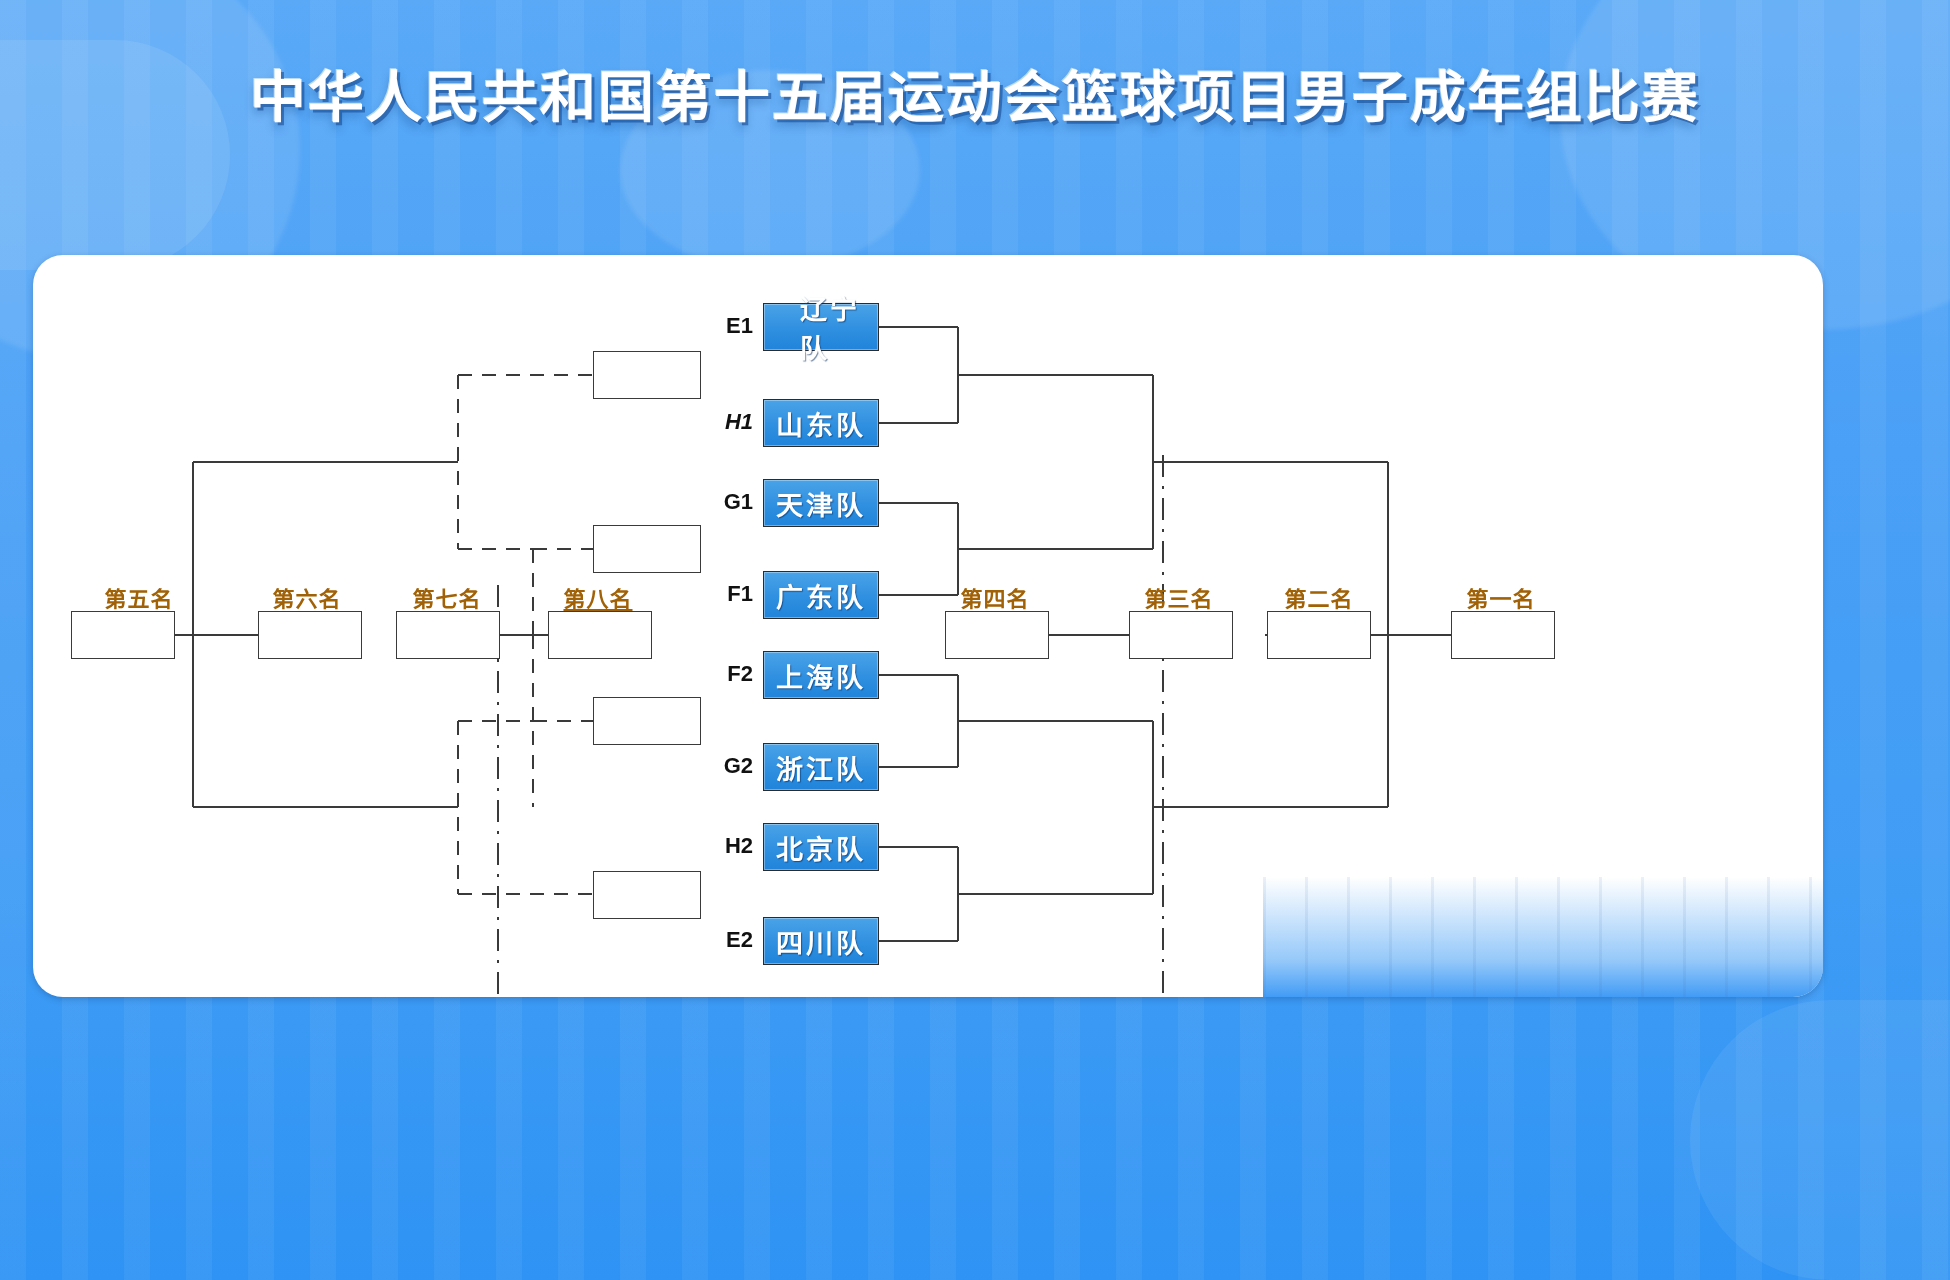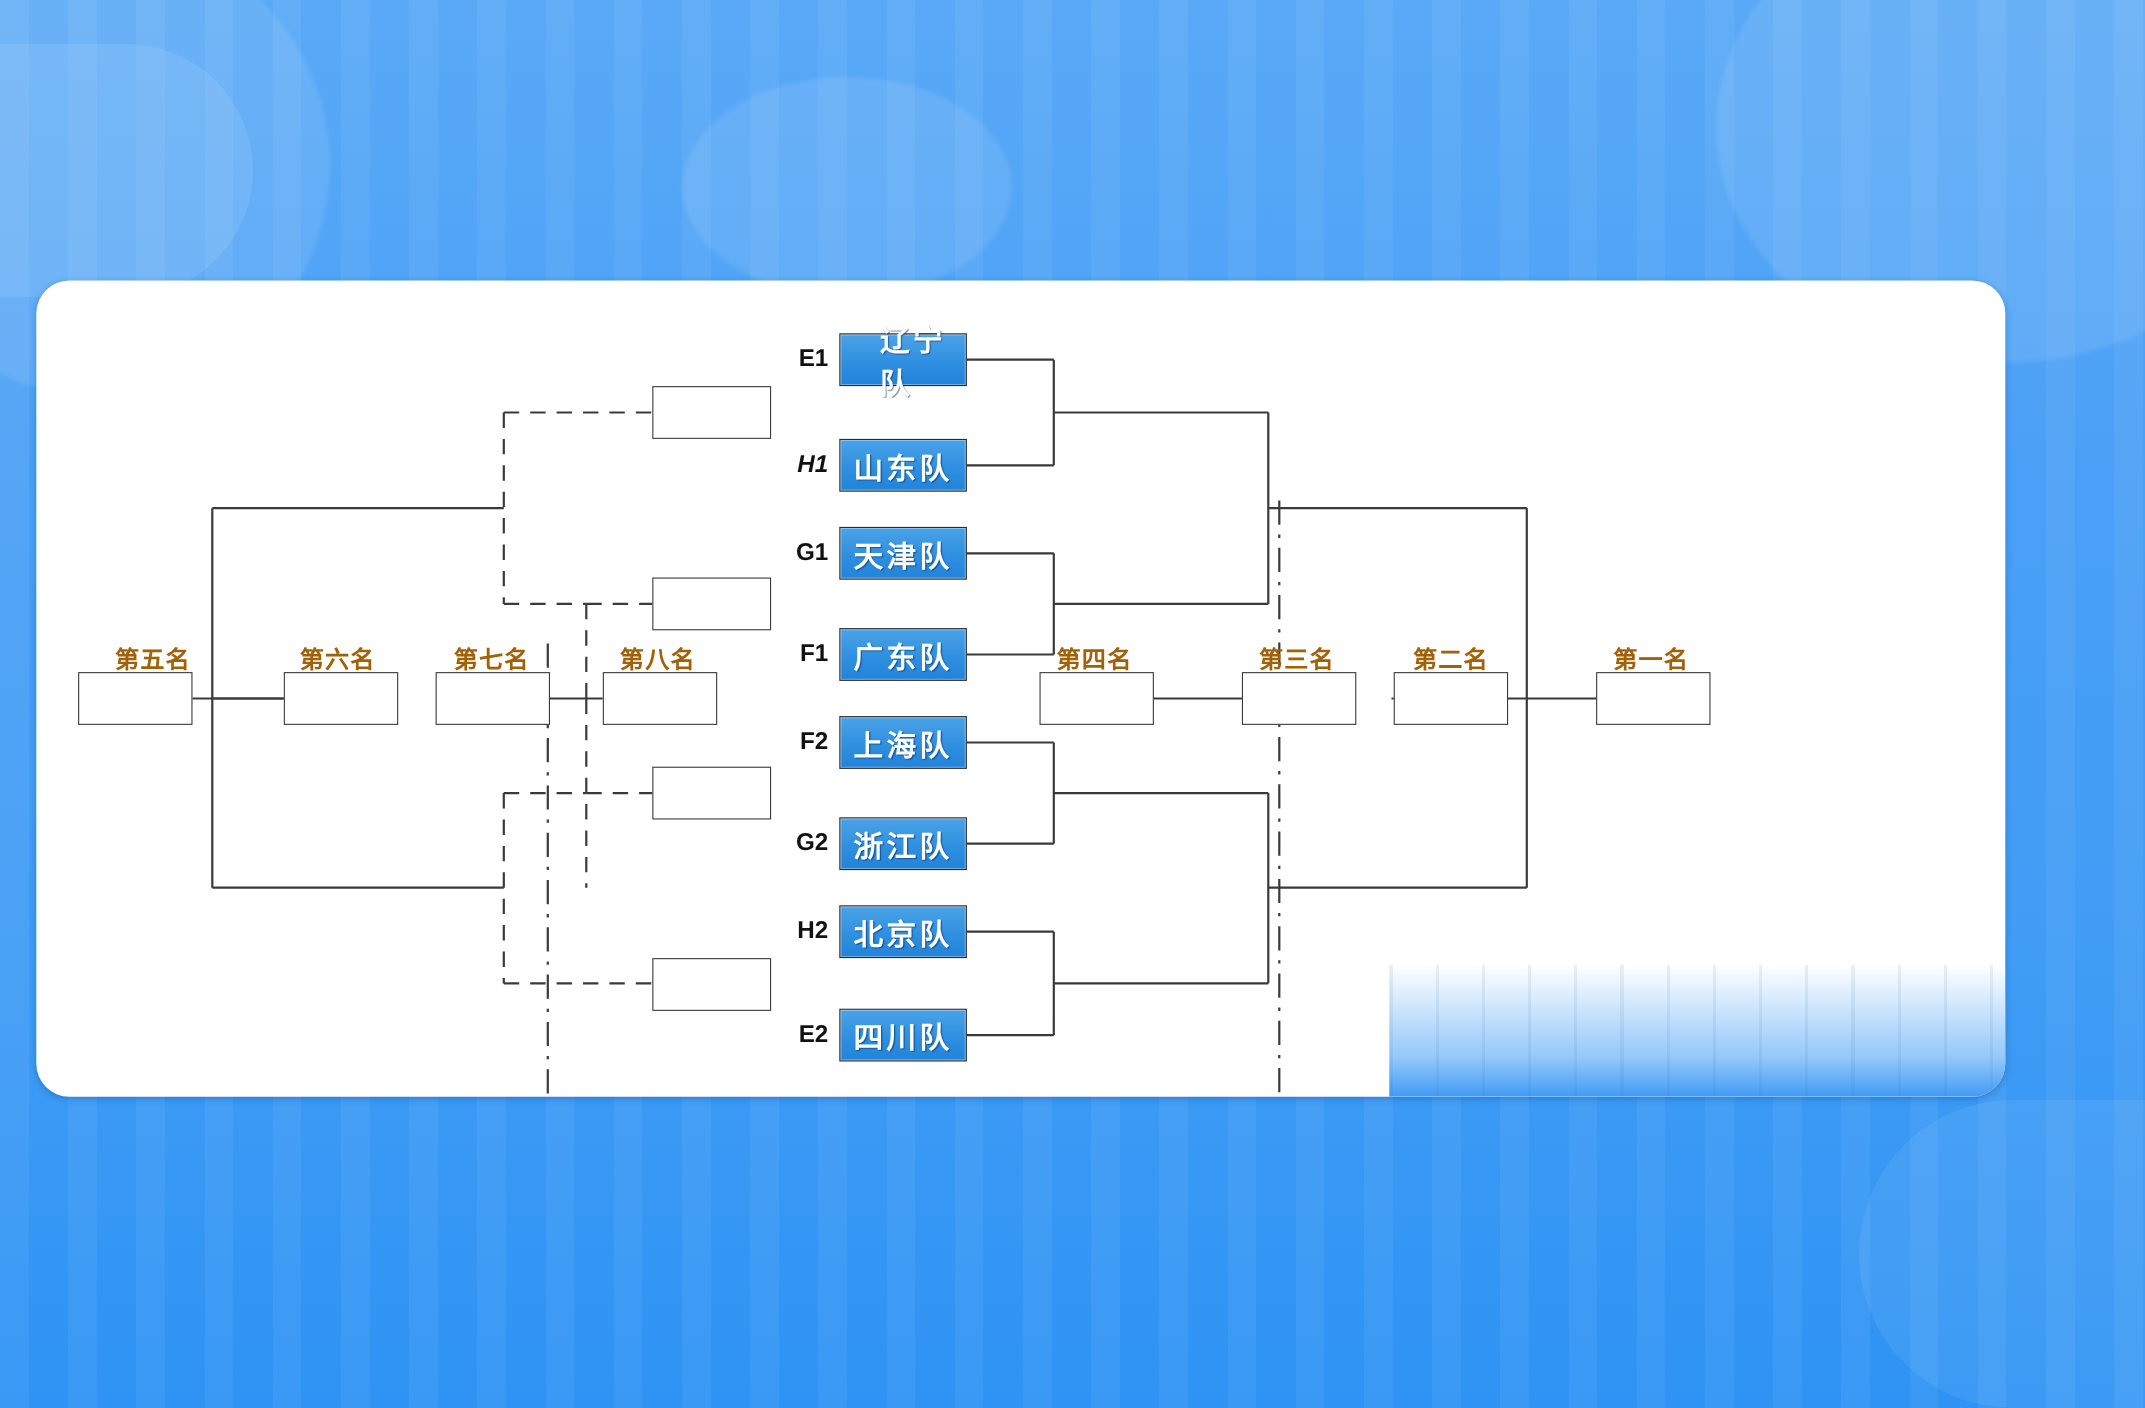--- a/index.html
+++ b/index.html
@@ -122,20 +122,21 @@
 <div class="stage">
 
   <div class="bg-stripes"></div>
   <div class="bg-blob" style="left:-120px;top:-60px;width:420px;height:420px;"></div>
   <div class="bg-blob" style="left:1560px;top:-100px;width:520px;height:430px;"></div>
   <div class="bg-arc" style="left:-30px;top:40px;width:260px;height:230px;"></div>
   <div class="bg-arc2" style="right:-40px;top:1000px;width:300px;height:280px;"></div>
   <div class="bg-blob" style="left:620px;top:70px;width:300px;height:200px;border-radius:50%;"></div>
 
   <div class="title-wrap">
+    <div class="title-main">中华人民共和国第十五届运动会篮球项目男子成年组比赛</div>
   </div>
 
   <div class="board">
 
     <svg class="bracket" viewBox="0 0 1790 742">
       <g stroke="#3a3a3a" stroke-width="2" fill="none">
 
         <path d="M 846 72 H 925"></path>
         <path d="M 846 168 H 925"></path>
         <path d="M 925 72 V 168"></path>
@@ -231,21 +232,21 @@
 
     <div class="rank-label" style="left:38px;top:326px;width:136px;">第五名</div>
     <div class="slot" style="left:38px;top:356px;width:104px;height:48px;"></div>
 
     <div class="rank-label" style="left:206px;top:326px;width:136px;">第六名</div>
     <div class="slot" style="left:225px;top:356px;width:104px;height:48px;"></div>
 
     <div class="rank-label" style="left:346px;top:326px;width:136px;">第七名</div>
     <div class="slot" style="left:363px;top:356px;width:104px;height:48px;"></div>
 
-    <div class="rank-label" style="left:497px;top:326px;width:136px;">第八名</div>
+    <div class="rank-label" style="left:497px;top:326px;width:136px;text-decoration:underline;">第八名</div>
     <div class="slot" style="left:515px;top:356px;width:104px;height:48px;"></div>
 
     <div class="rank-label" style="left:894px;top:326px;width:136px;">第四名</div>
     <div class="slot" style="left:912px;top:356px;width:104px;height:48px;"></div>
 
     <div class="rank-label" style="left:1078px;top:326px;width:136px;">第三名</div>
     <div class="slot" style="left:1096px;top:356px;width:104px;height:48px;"></div>
 
     <div class="rank-label" style="left:1218px;top:326px;width:136px;">第二名</div>
     <div class="slot" style="left:1234px;top:356px;width:104px;height:48px;"></div>

